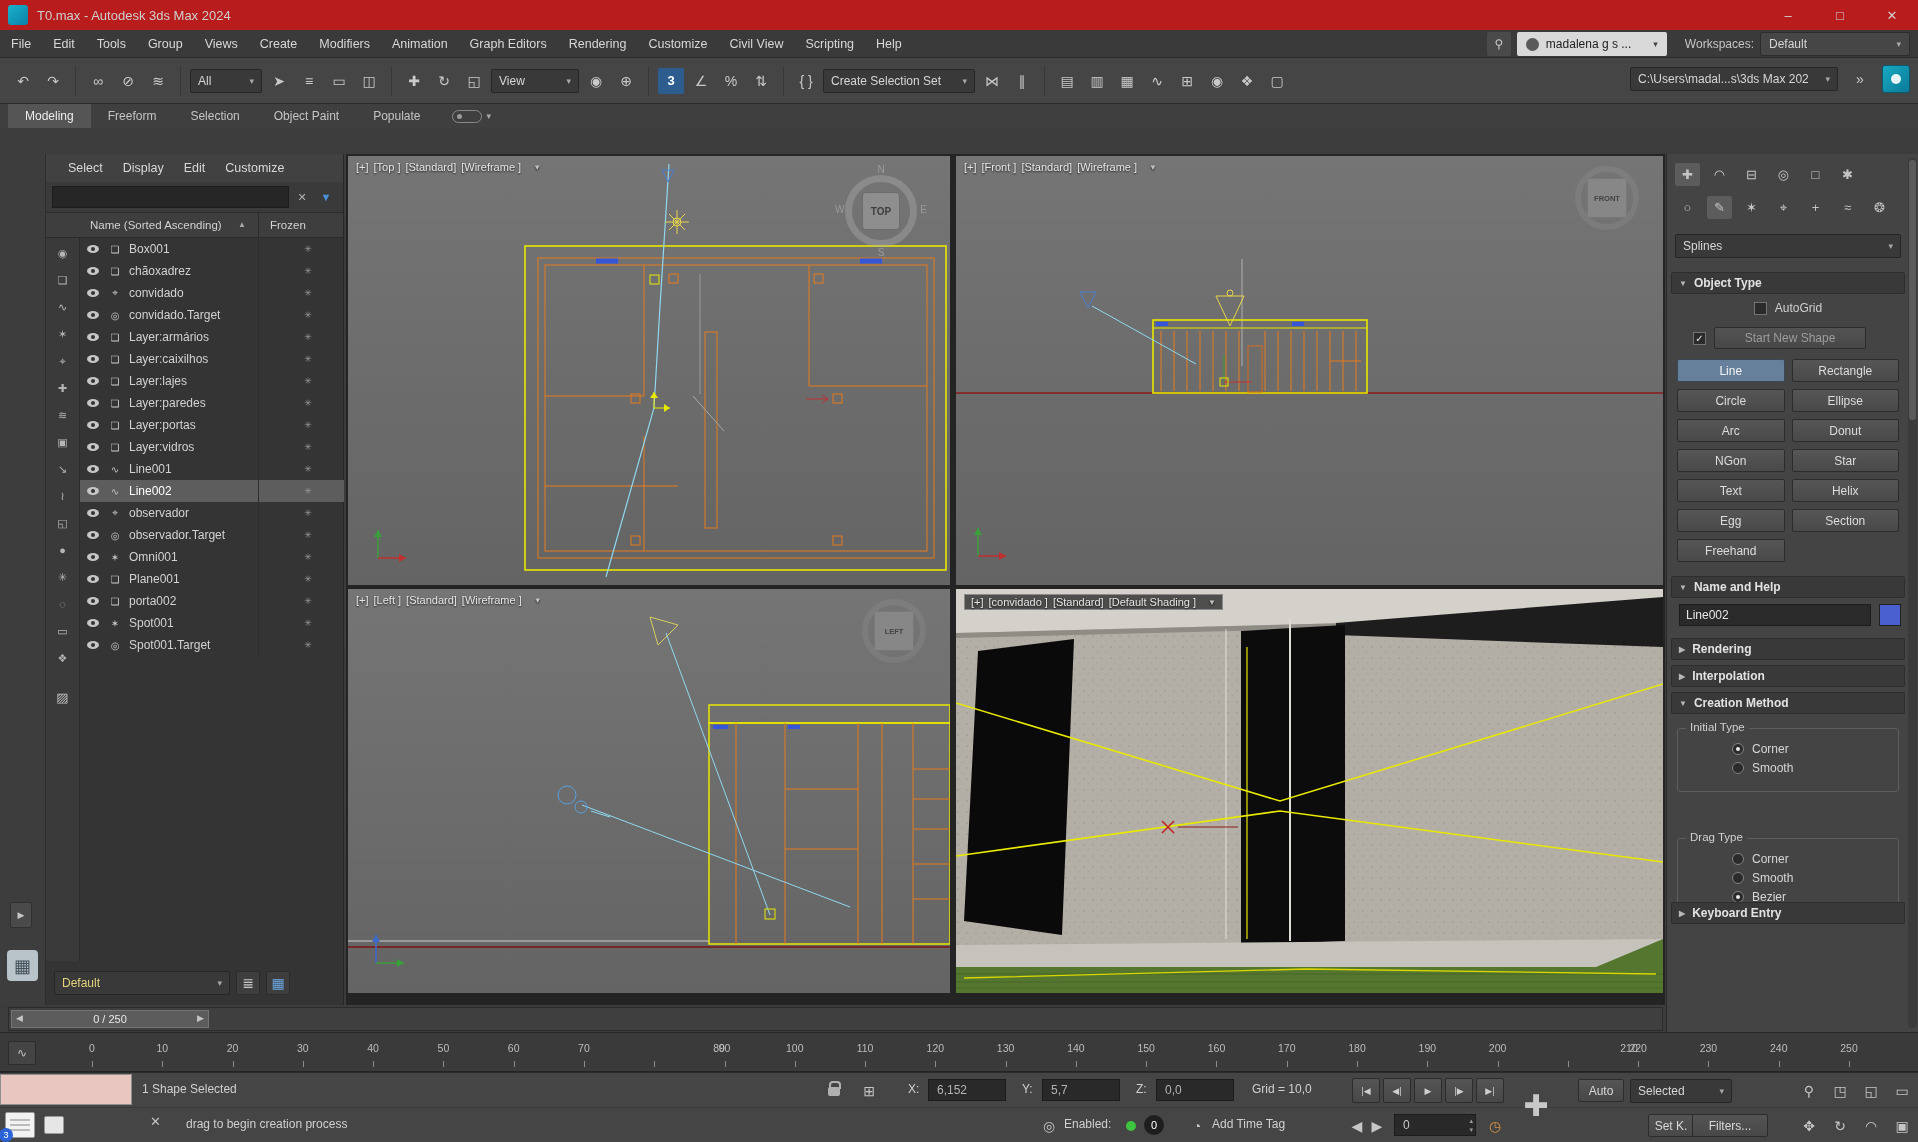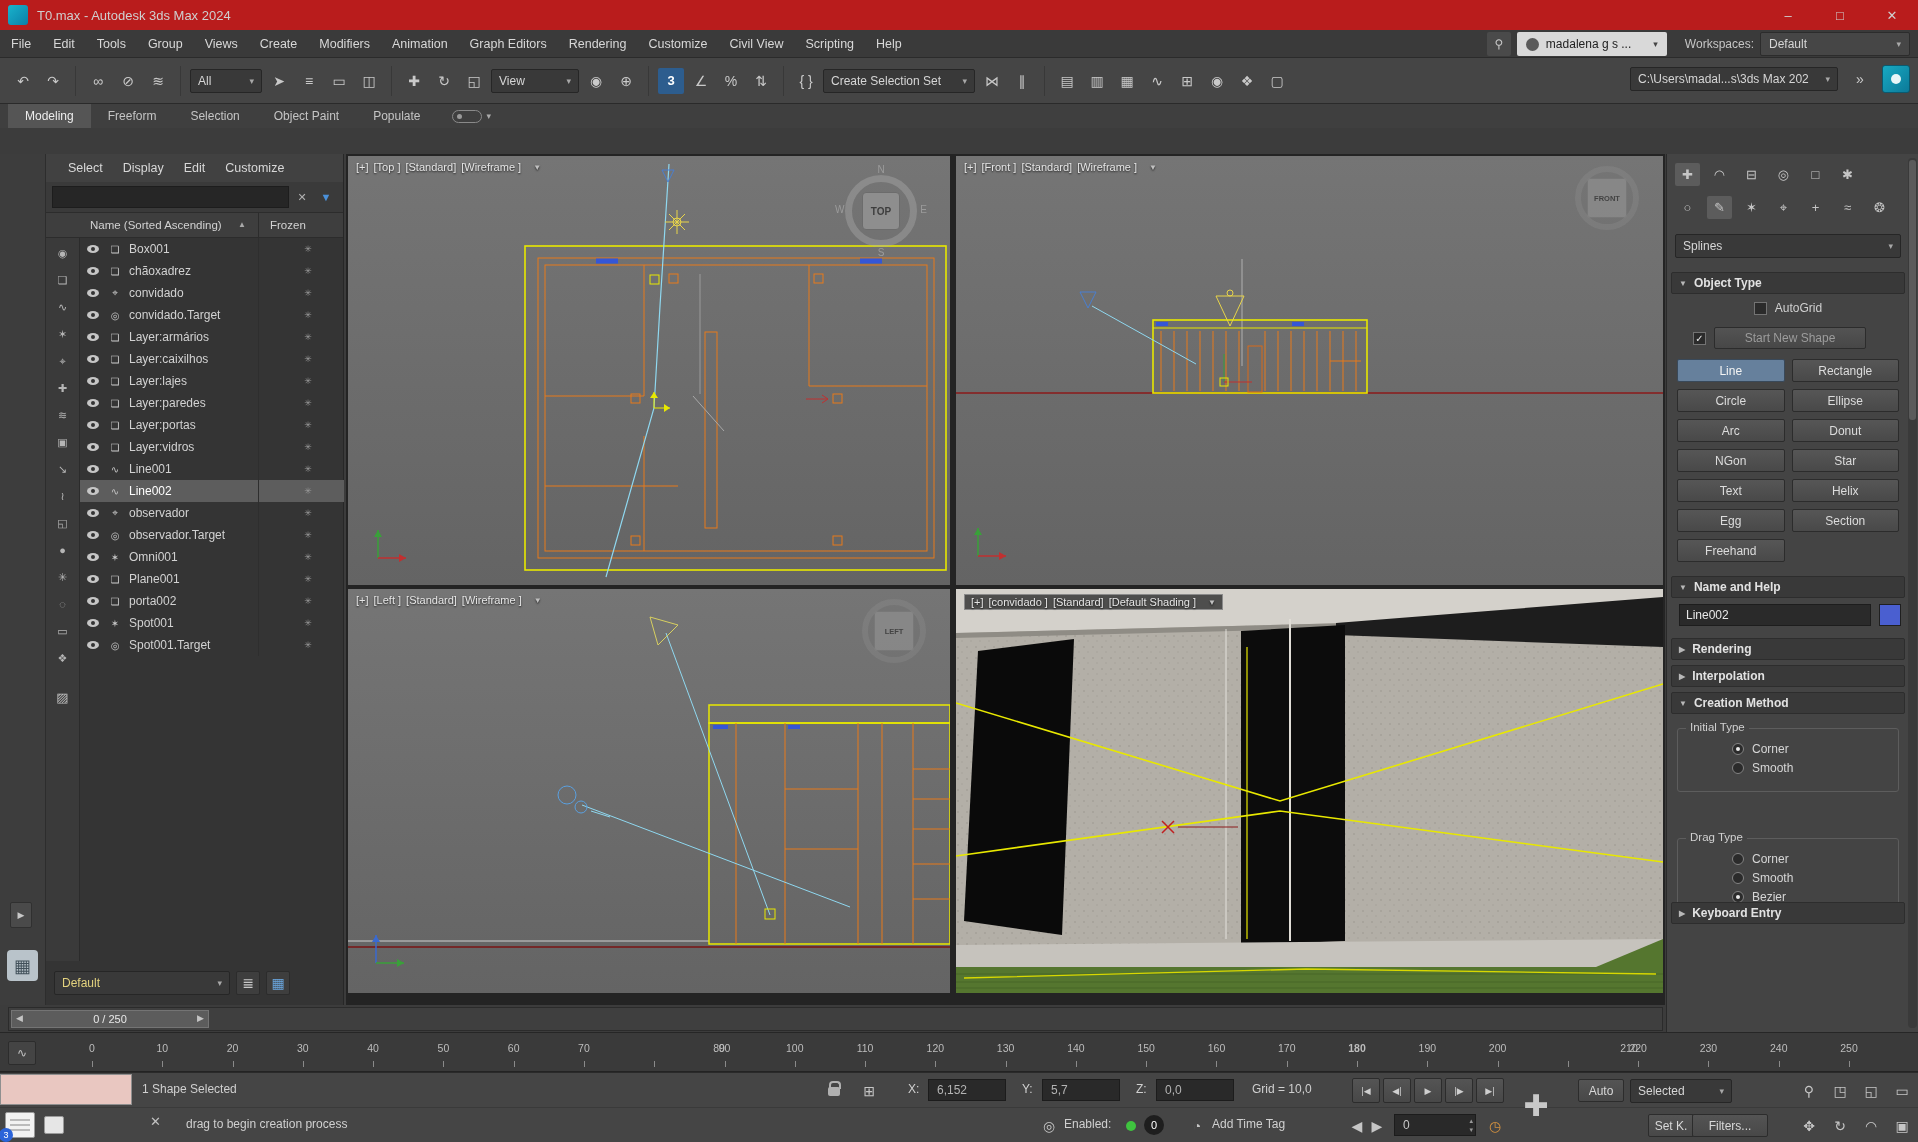--- a/index.html
+++ b/index.html
@@ -734,21 +734,21 @@
       <span class="tick-label" style="left: 1005.64px;">130</span>
       <span class="tick-mark" style="left: 1005.64px;"></span>
       <span class="tick-label" style="left: 1075.92px;">140</span>
       <span class="tick-mark" style="left: 1075.92px;"></span>
       <span class="tick-label" style="left: 1146.2px;">150</span>
       <span class="tick-mark" style="left: 1146.2px;"></span>
       <span class="tick-label" style="left: 1216.48px;">160</span>
       <span class="tick-mark" style="left: 1216.48px;"></span>
       <span class="tick-label" style="left: 1286.76px;">170</span>
       <span class="tick-mark" style="left: 1286.76px;"></span>
-      <span class="tick-label" style="left: 1357.04px; font-weight: bold;">180</span>
+      <span class="tick-label" style="left: 1357.04px;">180</span>
       <span class="tick-mark" style="left: 1357.04px;"></span>
       <span class="tick-label" style="left: 1427.32px;">190</span>
       <span class="tick-mark" style="left: 1427.32px;"></span>
       <span class="tick-label" style="left: 1497.6px;">200</span>
       <span class="tick-mark" style="left: 1497.6px;"></span>
       <span class="tick-label" style="left: 1617px; margin-left: 12px;">210</span>
       <span class="tick-mark" style="left: 1567.88px;"></span>
       <span class="tick-label" style="left: 1638.16px;">220</span>
       <span class="tick-mark" style="left: 1638.16px;"></span>
       <span class="tick-label" style="left: 1708.44px;">230</span>

